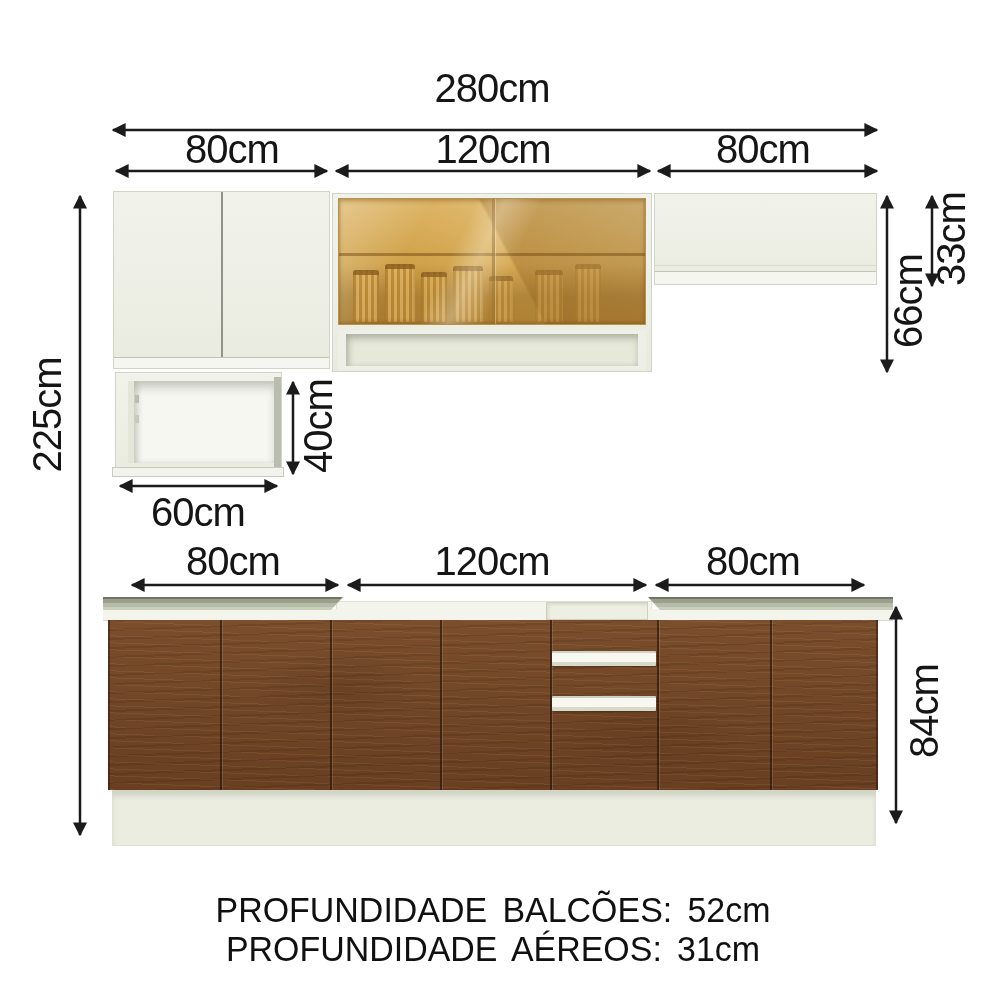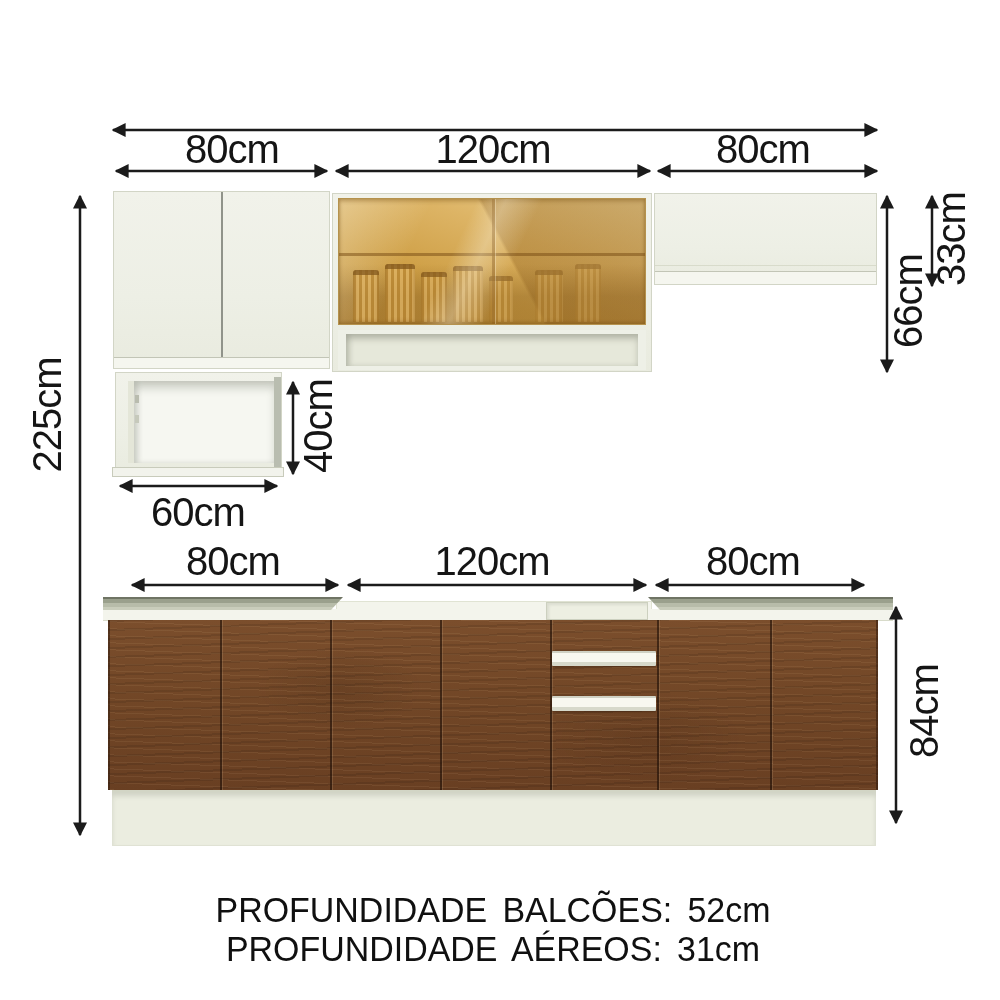--- a/index.html
+++ b/index.html
@@ -167,20 +167,21 @@
       <line x1="293" y1="382" x2="293" y2="474" marker-start="url(#ah)" marker-end="url(#ah)"></line>
       <line x1="120" y1="486" x2="277" y2="486" marker-start="url(#ah)" marker-end="url(#ah)"></line>
       <line x1="132" y1="585" x2="338" y2="585" marker-start="url(#ah)" marker-end="url(#ah)"></line>
       <line x1="348" y1="585" x2="646" y2="585" marker-start="url(#ah)" marker-end="url(#ah)"></line>
       <line x1="656" y1="585" x2="864" y2="585" marker-start="url(#ah)" marker-end="url(#ah)"></line>
       <line x1="896" y1="607" x2="896" y2="823" marker-start="url(#ah)" marker-end="url(#ah)"></line>
     </g>
   </svg>
 
   <div class="lbl-layer">
+    <div class="dim-label" style="left:492px;top:88px;">280cm</div>
     <div class="dim-label" style="left:232px;top:149px;">80cm</div>
     <div class="dim-label" style="left:493px;top:149px;">120cm</div>
     <div class="dim-label" style="left:763px;top:149px;">80cm</div>
     <div class="dim-label rot" style="left:47px;top:415px;">225cm</div>
     <div class="dim-label rot" style="left:908px;top:301px;">66cm</div>
     <div class="dim-label rot" style="left:951px;top:239px;">33cm</div>
     <div class="dim-label rot" style="left:318px;top:426px;">40cm</div>
     <div class="dim-label" style="left:198px;top:512px;">60cm</div>
     <div class="dim-label" style="left:233px;top:561px;">80cm</div>
     <div class="dim-label" style="left:492px;top:561px;">120cm</div>

